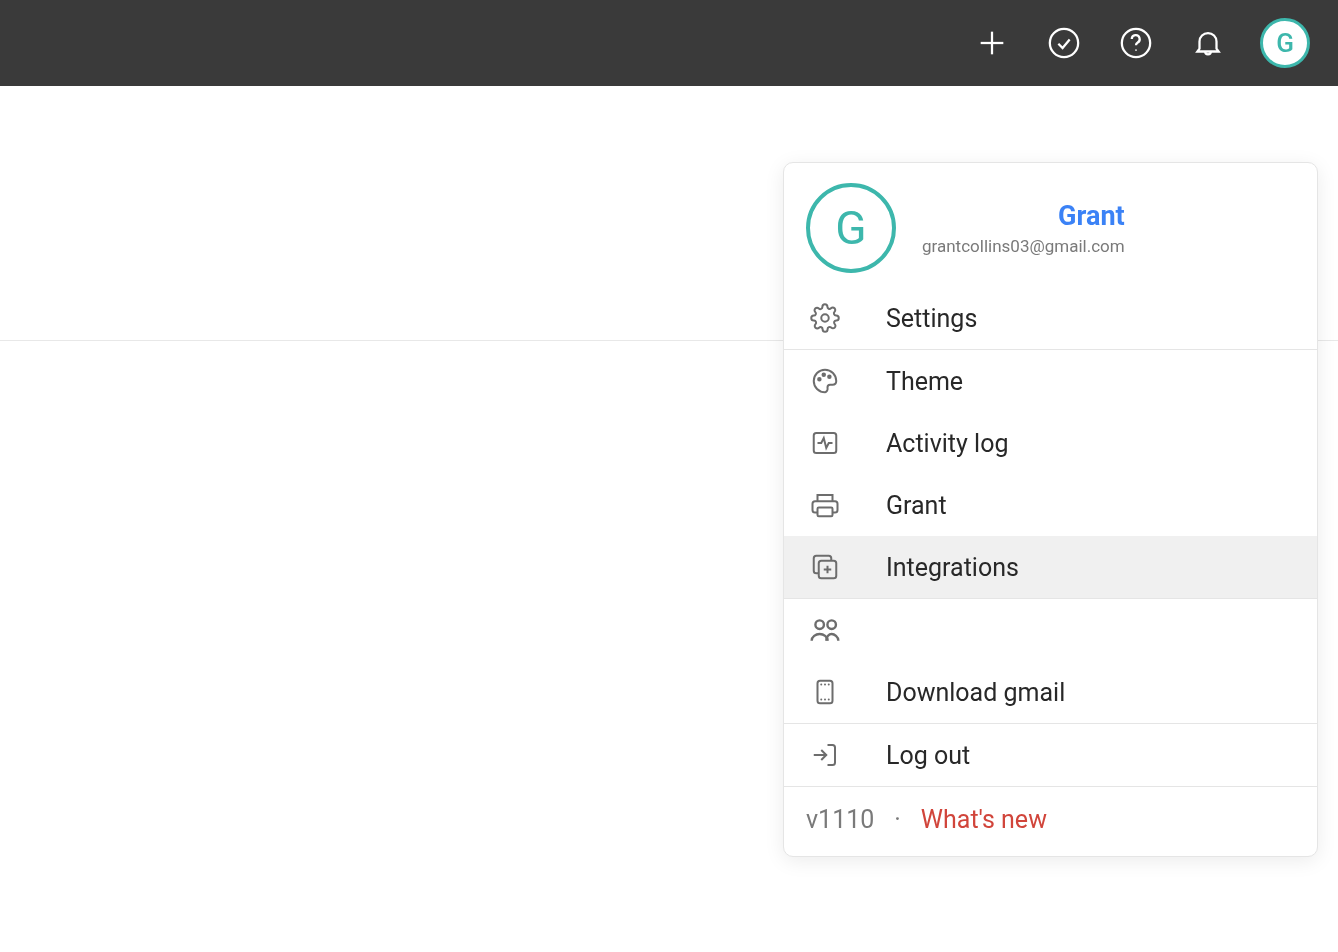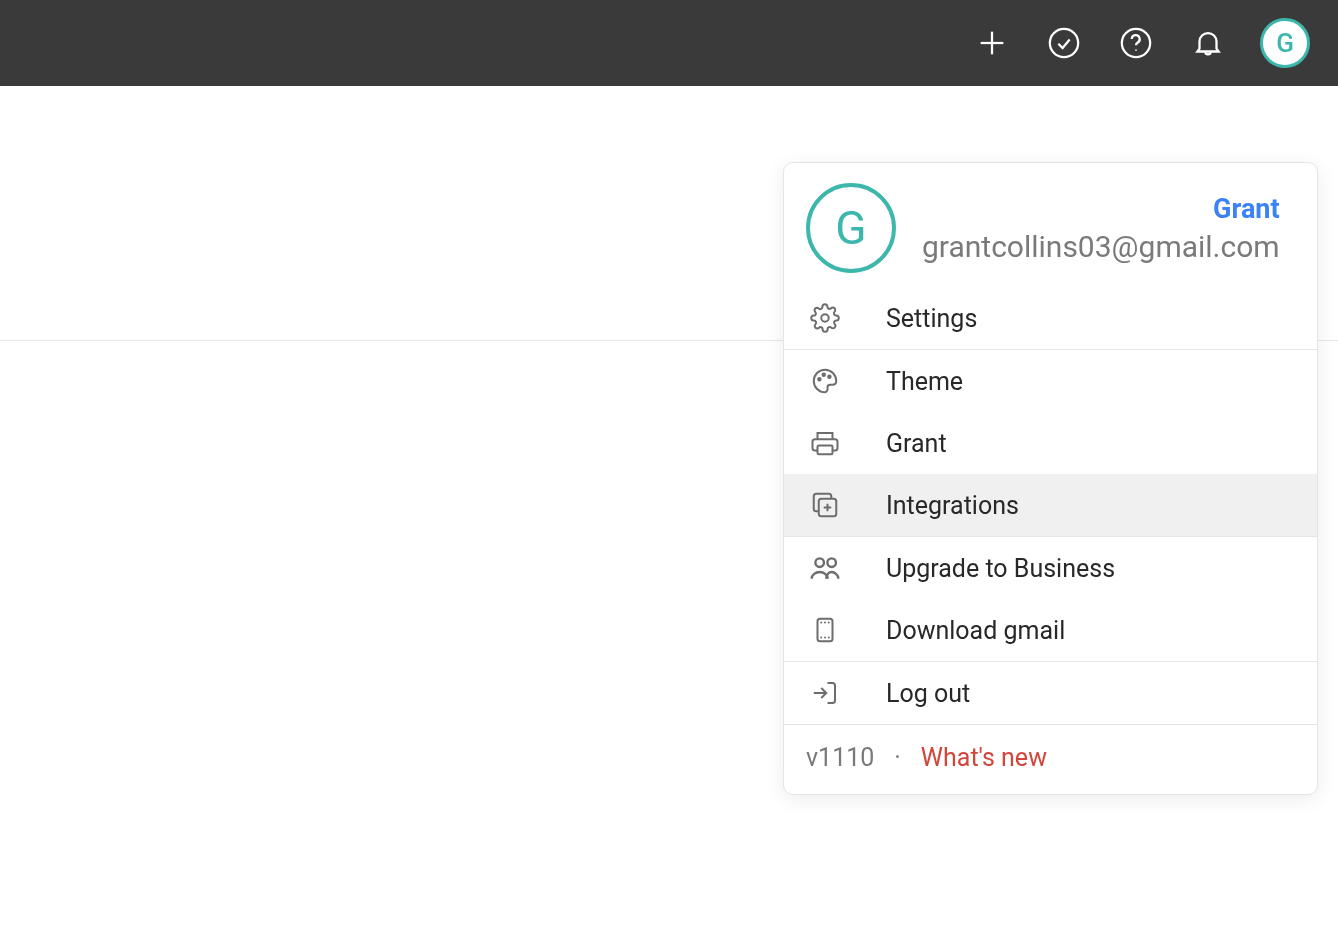--- a/index.html
+++ b/index.html
@@ -97,21 +97,21 @@
       flex-direction: column;
       gap: 4px;
     }
     .user-name {
       font-size: 27px;
       font-weight: 700;
       color: #3b82f6;
       text-align: right;
     }
     .user-email {
-      font-size: 30px;
+      font-size: 17px;
       color: #7a7a7a;
     }
     .menu-item {
       display: flex;
       align-items: center;
       padding: 14px 24px;
       gap: 44px;
       cursor: pointer;
       font-size: 25px;
       color: #282828;
@@ -224,20 +224,29 @@
         <svg width="30" height="30" viewBox="0 0 24 24" fill="none" stroke="currentColor" stroke-width="1.6">
           <path d="M12 21a9 9 0 1 1 9-9c0 2-1.5 3-3 3h-2a2 2 0 0 0-2 2c0 1 0.5 2-0.5 3-0.5 0.5-1 1-1.5 1z"></path>
           <circle cx="7.5" cy="10.5" r="1" fill="currentColor"></circle>
           <circle cx="11" cy="7" r="1" fill="currentColor"></circle>
           <circle cx="15.5" cy="8.5" r="1" fill="currentColor"></circle>
         </svg>
       </span>
       <span>Theme</span>
     </div>
 
+    <div class="menu-item">
+      <span class="icon-slot">
+        <svg width="30" height="30" viewBox="0 0 24 24" fill="none" stroke="currentColor" stroke-width="1.6">
+          <rect x="3" y="4" width="18" height="16" rx="2"></rect>
+          <polyline points="6 12 9 12 11 8 13 16 15 12 18 12"></polyline>
+        </svg>
+      </span>
+      <span>Activity log</span>
+    </div>
 
     <div class="menu-item">
       <span class="icon-slot">
         <svg width="30" height="30" viewBox="0 0 24 24" fill="none" stroke="currentColor" stroke-width="1.6">
           <polyline points="6 9 6 4 18 4 18 9"></polyline>
           <path d="M6 18H4a2 2 0 0 1-2-2v-5a2 2 0 0 1 2-2h16a2 2 0 0 1 2 2v5a2 2 0 0 1-2 2h-2"></path>
           <rect x="6" y="14" width="12" height="7" rx="1"></rect>
         </svg>
       </span>
       <span>Grant</span>
@@ -260,21 +269,20 @@
 
     <div class="menu-item">
       <span class="icon-slot people-icon">
         <svg width="32" height="32" viewBox="0 0 24 24" fill="none" stroke="currentColor" stroke-width="1.8">
           <circle cx="8" cy="8" r="3.2"></circle>
           <circle cx="17" cy="8" r="3.2"></circle>
           <path d="M2 20 c0-3 3-5 6-5 s6 2 6 5"></path>
           <path d="M13 20 c0-3 2-5 4-5 s5 2 5 5"></path>
         </svg>
       </span>
-      <span>Upgrade to Business</span>
     </div>
 
     <div class="menu-item">
       <span class="icon-slot">
         <svg width="30" height="30" viewBox="0 0 24 24" fill="none" stroke="currentColor" stroke-width="1.6">
           <rect x="6" y="3" width="12" height="18" rx="2"></rect>
           <line x1="9" y1="6" x2="9" y2="6" stroke-linecap="round"></line>
           <line x1="12" y1="6" x2="12" y2="6" stroke-linecap="round"></line>
           <line x1="15" y1="6" x2="15" y2="6" stroke-linecap="round"></line>
           <line x1="9" y1="18" x2="9" y2="18" stroke-linecap="round"></line>

